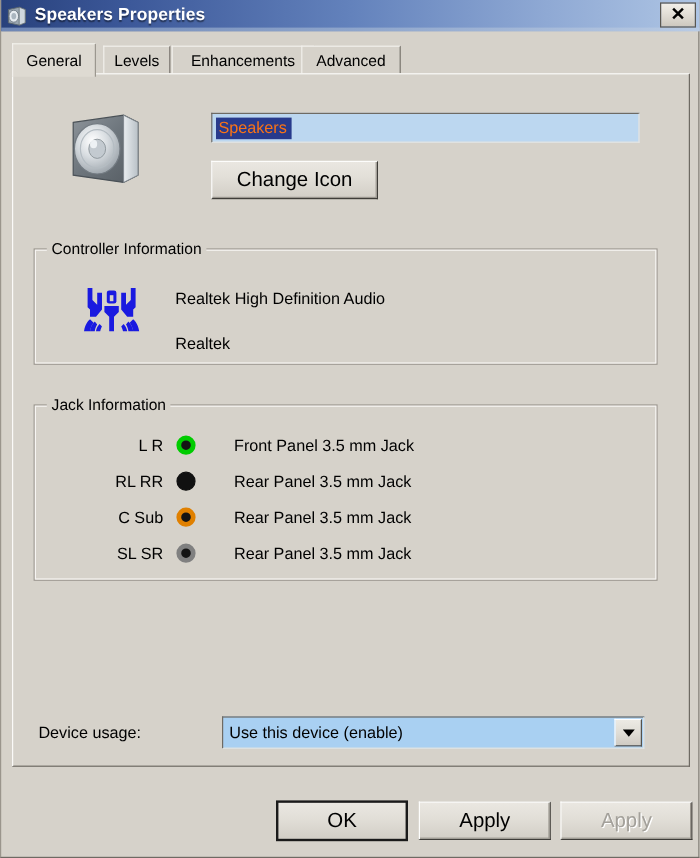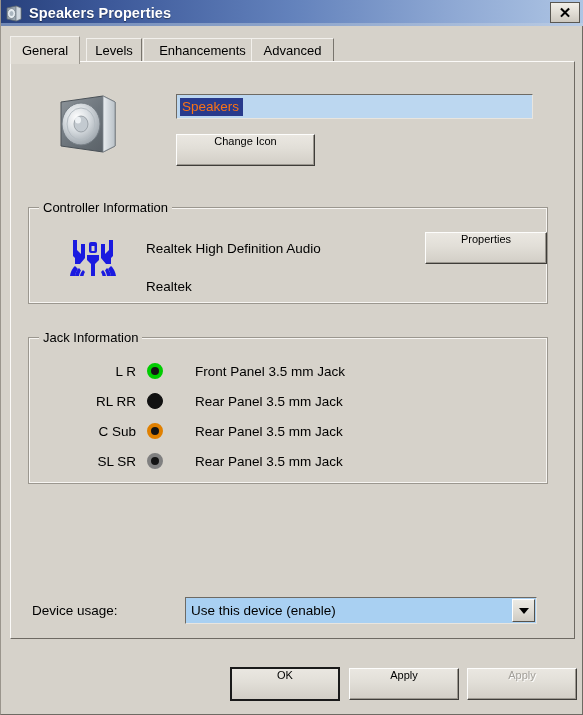--- a/index.html
+++ b/index.html
@@ -180,23 +180,23 @@
 
   
   .btn {
     box-sizing: border-box;
     background: linear-gradient(to bottom, #eae7e1 0%, #e2dfd8 42%, #d2cec6 100%);
     border-top: 1px solid #fdfdfc;
     border-left: 1px solid #fdfdfc;
     border-right: 1px solid #3f3d39;
     border-bottom: 1px solid #3f3d39;
     display: flex;
-    align-items: flex-start;
+    align-items: center;
     justify-content: center;
-    font-size: 11px;
+    font-size: 17px;
     color: #000;
     cursor: default;
     position: relative;
   }
   .btn::after {
     content: "";
     position: absolute;
     left: 0; top: 0; right: 0; bottom: 0;
     border-right: 1px solid #9b978f;
     border-bottom: 1px solid #9b978f;
@@ -452,23 +452,20 @@
           <path d="M44 32 C44 32 48 35 49 42 L44 42 C43 37 41 35 41 35 Z"></path>
           <path d="M40 34 C40 34 43.5 37 44 42 L40 42 C39.5 38.5 38 36.5 38 36.5 Z"></path>
           <path d="M36 36 C36 36 38.5 38.5 39 42 L35.5 42 C35 39.5 34 38 34 38 Z"></path>
         </g>
       </svg>
     </div>
 
     <div class="ctrl-line1">Realtek High Definition Audio</div>
     <div class="ctrl-line2">Realtek</div>
 
-    <div id="properties-btn" class="btn">
-      <span>Properties</span>
-    </div>
   </div>
 
   <div class="groupbox" id="jack-group">
     <div class="gb-inner"></div>
     <div class="gb-title">Jack Information</div>
 
     <div class="jack-row" style="top:18px;">
       <span class="jack-label">L R</span>
       <span class="jack-dot" style="background:#141414; border:4px solid #00cc00;"></span>
       <span class="jack-desc">Front Panel 3.5 mm Jack</span>

